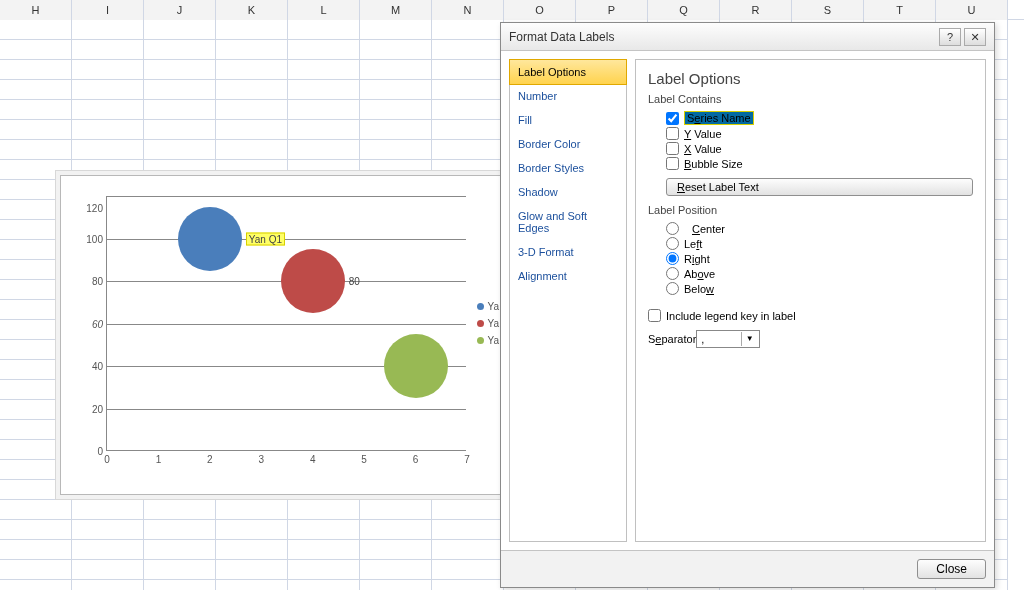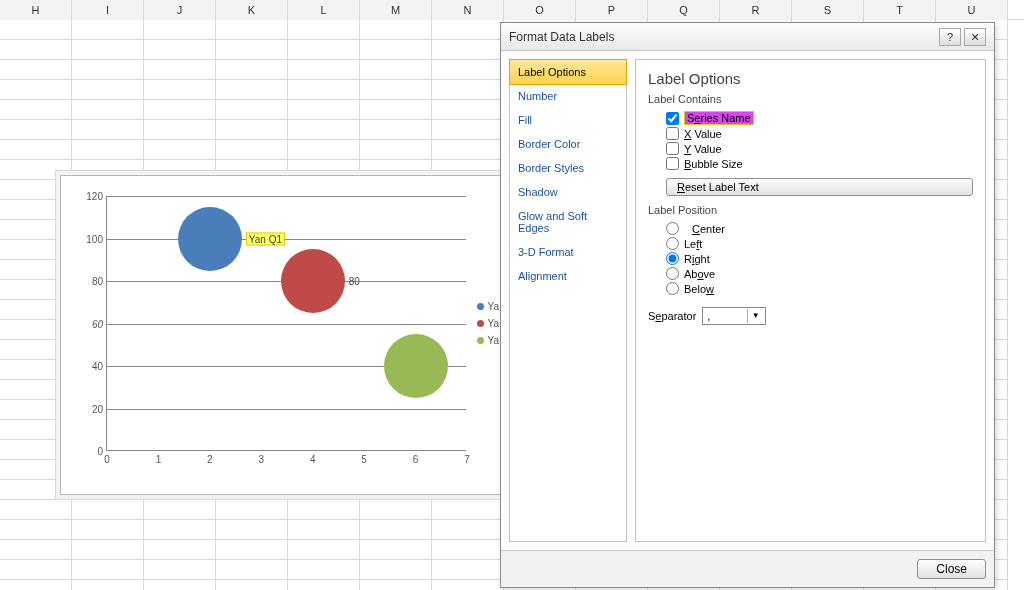--- a/index.html
+++ b/index.html
@@ -199,36 +199,36 @@
     margin-bottom: 4px;
   }
   .section-label { font-size: 11px; color: #444; margin-top: 2px; margin-bottom: 4px; }
   .chk-row, .rad-row {
     display: flex;
     align-items: center;
     gap: 5px;
     margin: 2px 0 2px 18px;
     font-size: 11px;
   }
-  .chk-row.hl label { background:#d946ef; padding:0 2px; border:1px solid #d8d000;}
+  .chk-row.hl label { background:#0369a1; padding:0 2px; border:1px solid #d8d000;}
   input[type=checkbox], input[type=radio] { margin:0; }
   .btn {
     display:inline-block;
     padding: 2px 10px;
     border: 1px solid #8f8f8f;
     border-radius: 3px;
     background: linear-gradient(#fdfdfd,#e2e2e2);
     font-size: 11px;
     cursor: pointer;
     margin: 6px 0 6px 18px;
   }
   .separator-row {
     display:flex;
     align-items:center;
-    gap:6px;
+    margin-top:6px;
     font-size:11px;
   }
   .select {
     border: 1px solid #888;
     width: 64px;
     height: 18px;
     display:flex;
     align-items:center;
     justify-content:space-between;
     padding: 0 2px 0 4px;
@@ -755,21 +755,21 @@
         <div class="y-tick" style="top: 212.5px;">20</div>
         <div class="grid-line" style="top: 170px;"></div>
         <div class="y-tick" style="top: 170px;">40</div>
         <div class="grid-line" style="top: 127.5px;"></div>
         <div class="y-tick" style="top: 127.5px; font-style: italic;">60</div>
         <div class="grid-line" style="top: 85px;"></div>
         <div class="y-tick" style="top: 85px;">80</div>
         <div class="grid-line" style="top: 42.5px;"></div>
         <div class="y-tick" style="top: 42.5px;">100</div>
         <div class="grid-line" style="top: 0px;"></div>
-        <div class="y-tick" style="top: 0px;">120</div>
+        <div class="y-tick" style="top: 12px;">120</div>
         <div class="x-tick" style="left: 0px;">0</div>
         <div class="x-tick" style="left: 51.4286px;">1</div>
         <div class="x-tick" style="left: 102.857px;">2</div>
         <div class="x-tick" style="left: 154.286px;">3</div>
         <div class="x-tick" style="left: 205.714px;">4</div>
         <div class="x-tick" style="left: 257.143px;">5</div>
         <div class="x-tick" style="left: 308.571px;">6</div>
         <div class="x-tick" style="left: 360px;">7</div>
         <div class="bubble" style="width: 64px; height: 64px; left: 102.857px; top: 42.5px; background: rgb(74, 126, 187);"></div>
         <div class="data-label" style="left: 138.857px; top: 42.5px;"><span class="highlight">Yan Q1</span></div>
@@ -815,25 +815,25 @@
     <div class="content-panel">
       <h2>Label Options</h2>
       <div class="section-label">Label Contains</div>
       <div id="checks">
           <div class="chk-row hl">
             <input type="checkbox" checked="" style="">
             <label>S<span class="underline-key">e</span>ries Name</label>
           </div>
           <div class="chk-row">
             <input type="checkbox" style="">
-            <label><span class="underline-key">X</span> Value</label>
+            <label><span class="underline-key">Y</span> Value</label>
           </div>
           <div class="chk-row">
             <input type="checkbox" style="">
-            <label><span class="underline-key">Y</span> Value</label>
+            <label><span class="underline-key">X</span> Value</label>
           </div>
           <div class="chk-row">
             <input type="checkbox" style="">
             <label><span class="underline-key">B</span>ubble Size</label>
           </div>
         </div>
       <span class="btn">
         <span></span><span class="underline-key">R</span><span>eset Label Text</span>
       </span>
       <div class="section-label">Label Position</div>
@@ -853,20 +853,24 @@
           <div class="rad-row" style="margin-left: 18px;">
             <input type="radio" name="pos" style="">
             <label>Ab<span class="underline-key">o</span>ve</label>
           </div>
           <div class="rad-row" style="margin-left: 18px;">
             <input type="radio" name="pos" style="">
             <label>Belo<span class="underline-key">w</span></label>
           </div>
         </div>
       <div style="height:10px"></div>
+      <div class="chk-row" style="margin-left:0">
+        <input type="checkbox" style="">
+        <label>Include legend key in label</label>
+      </div>
       <div class="separator-row">
         <span>S<span class="underline-key">e</span>parator</span>
         <div class="select">
           <span>,</span>
           <span class="arrow">▼</span>
         </div>
       </div>
     </div>
   </div>
   <div class="dlg-footer">

